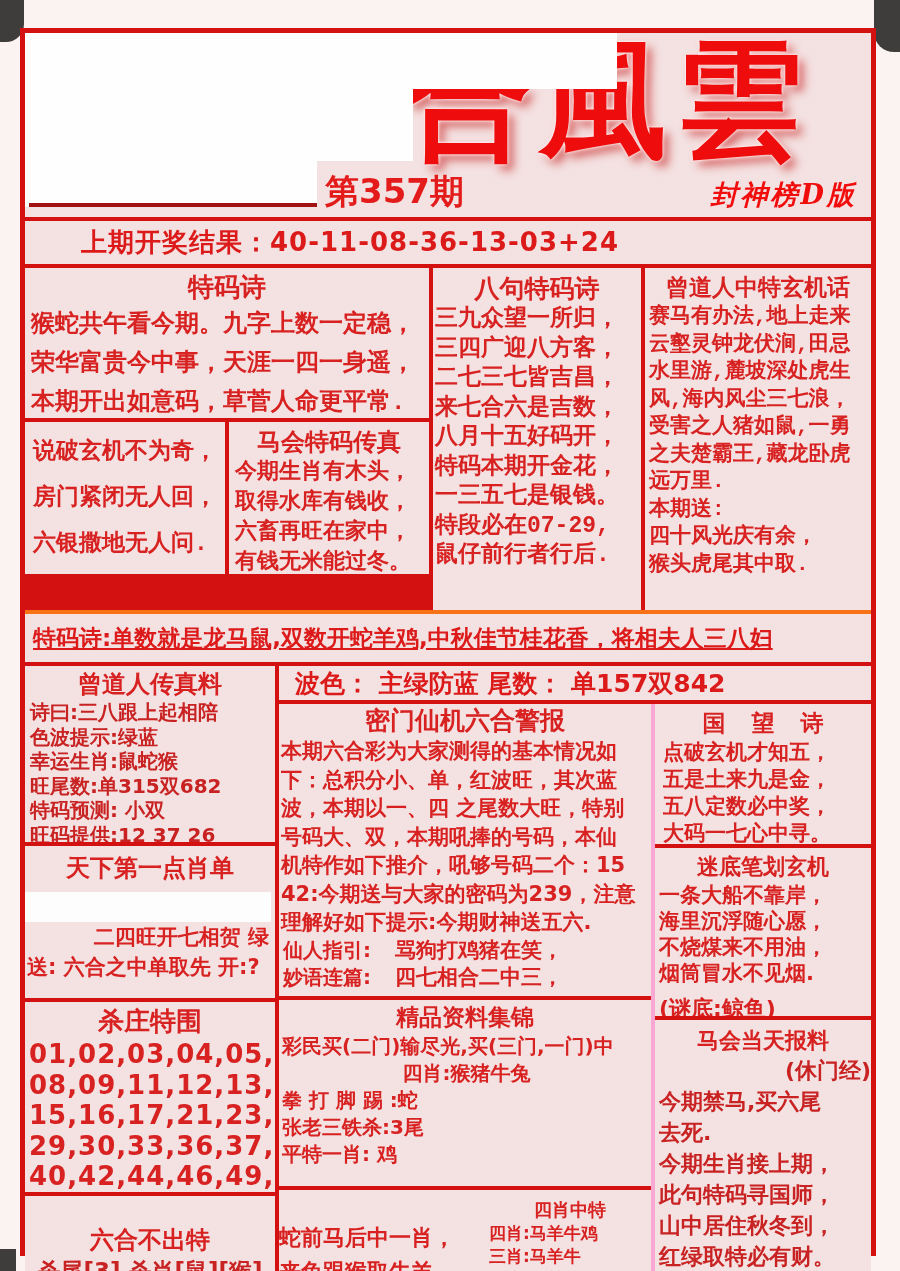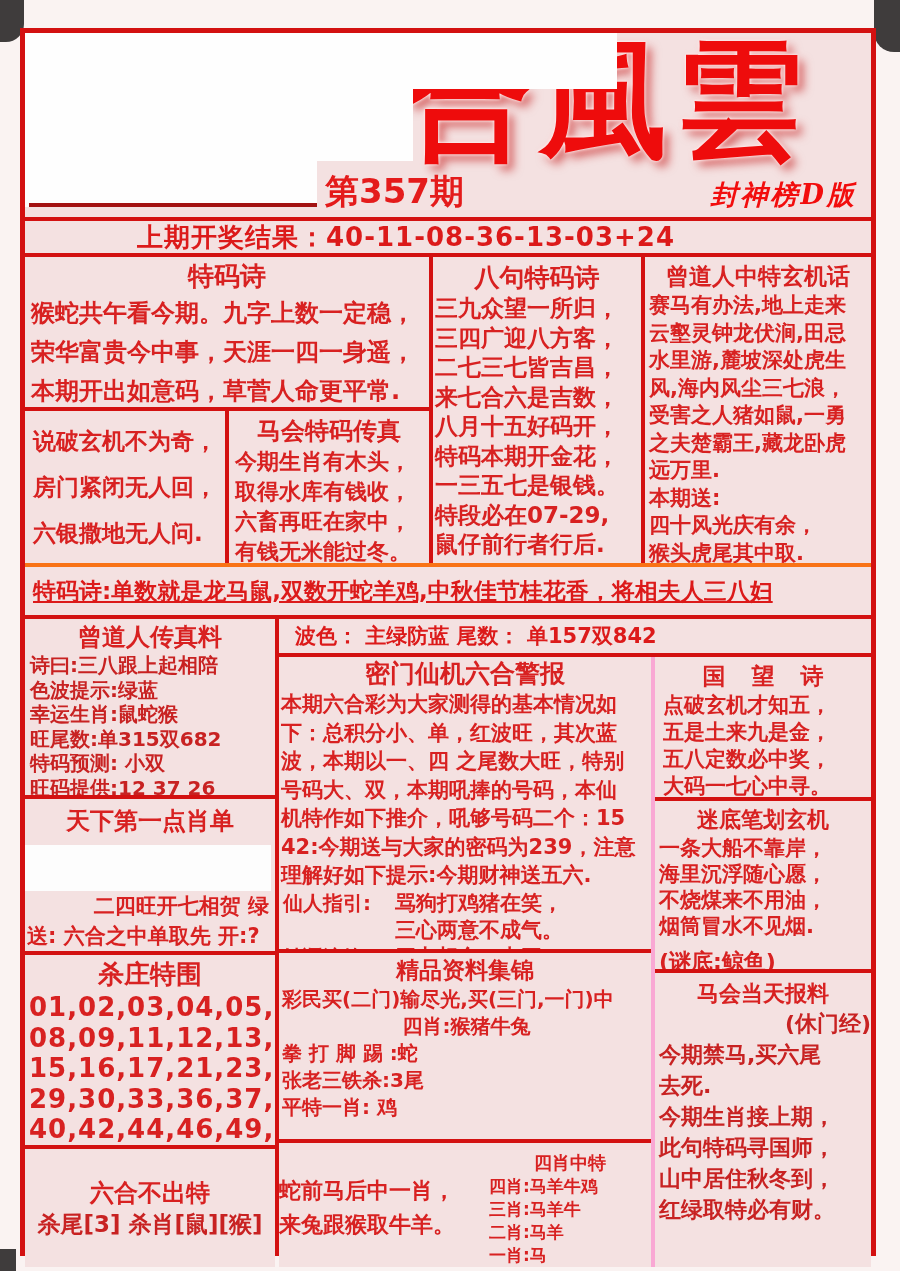--- a/index.html
+++ b/index.html
@@ -41,27 +41,27 @@
   #header-underline{position:absolute;left:4px;top:170px;width:288px;height:4px;background:#a31212;z-index:3;}
   #issue-number{position:absolute;left:300px;top:136px;z-index:3;font-size:34px;font-weight:bold;color:#e41b1b;}
   #edition-label{
     position:absolute;right:14px;bottom:4px;z-index:3;
     font-family:"DejaVu Serif",serif;font-style:italic;font-weight:bold;
     font-size:27px;letter-spacing:3px;color:#f20d0d;text-align:center;
   }
 
   
   #results-bar{
-    box-sizing:border-box;height:40px;border-top:4px solid #d31111;border-bottom:4px solid #d31111;
-    display:flex;align-items:center;padding-left:112px;
+    box-sizing:border-box;height:51px;border-top:4px solid #d31111;border-bottom:4px solid #d31111;
+    display:flex;align-items:center;padding-left:56px;
     font-size:26px;font-weight:bold;color:#dc1a1a;letter-spacing:1px;
   }
 
   
-  #sec1{grid-template-columns:404px 208px 226px;height:306px;}
+  #sec1{grid-template-columns:404px 208px 226px;height:342px;font-family:Liberation Mono, monospace;}
   #sec1-col1{display:grid;grid-template-rows:150px 152px;gap:4px;background:#d31111;}
   #sec1-col1-bottom{display:grid;grid-template-columns:200px 200px;gap:4px;background:#d31111;}
   #box-temashi .boxtitle{font-size:26px;padding-top:2px;}
   #box-temashi .ln{font-size:24px;line-height:39px;padding-left:6px;color:#d82121;font-weight:bold;}
   #box-shuopo{display:flex;flex-direction:column;justify-content:center;}
   #box-shuopo .ln{font-size:23px;line-height:46px;padding-left:8px;color:#d82121;font-weight:bold;}
   #box-chuanzhen .boxtitle{font-size:24px;padding-top:4px;}
   #box-chuanzhen .ln{font-size:22px;line-height:30px;padding-left:6px;color:#d82121;font-weight:bold;}
   #box-baju .boxtitle{font-size:25px;padding-top:4px;}
   #box-baju .ln{font-size:23px;line-height:29.5px;padding-left:2px;color:#d82121;font-weight:bold;}
@@ -76,32 +76,32 @@
   }
 
   
   #sec2{grid-template-columns:250px 592px;height:637px;}
   #sec2-left{display:grid;grid-template-rows:176px 152px 190px 1fr;gap:4px;background:#d31111;}
   #box-zhuanliao .boxtitle{font-size:24px;padding-top:2px;}
   #box-zhuanliao .ln{font-size:20px;line-height:24.5px;padding-left:5px;color:#c82222;font-weight:bold;}
   #box-dianxiao{display:flex;flex-direction:column;}
   #box-dianxiao .boxtitle{font-size:24px;padding-top:6px;}
   #dianxiao-gap{background:#fdfdfd;height:52px;margin:8px 4px 0 0;}
-  #box-dianxiao .lines{margin-top:auto;padding-bottom:0;border-radius:17px;}
+  #box-dianxiao .lines{margin-top:auto;padding-bottom:16px;border-radius:17px;}
   #box-dianxiao .ln{font-size:21px;line-height:30px;color:#d82121;font-weight:bold;padding-right:6px;}
   #box-dianxiao .ln:first-child{text-align:right;}
   #box-dianxiao .ln:last-child{padding-left:2px;}
   #box-shazhuang .boxtitle{font-size:26px;padding-top:2px;}
   #box-shazhuang .ln{font-size:26px;line-height:30.5px;padding-left:4px;color:#d82121;font-weight:bold;letter-spacing:1px;}
   #box-buchute{display:flex;flex-direction:column;justify-content:center;}
   #box-buchute .boxtitle{font-size:24px;}
   #buchute-line{text-align:center;font-size:23px;font-weight:bold;color:#c82222;}
 
   #sec2-right{display:grid;grid-template-rows:34px 1fr;gap:4px;background:#d31111;}
-  #bose-row{display:flex;align-items:center;padding-left:16px;font-size:21px;font-weight:bold;color:#dc1a1a;}
+  #bose-row{display:flex;align-items:center;padding-left:16px;font-size:25px;font-weight:bold;color:#dc1a1a;}
   #sec2-right-main{display:grid;grid-template-columns:372px 216px;gap:4px;background:#f9a8d4;}
   #sec2-mid{display:grid;grid-template-rows:292px 186px 1fr;gap:4px;background:#d31111;}
 
   #box-jingbao .boxtitle{font-size:25px;}
   #box-jingbao .ln{font-size:21px;line-height:28.5px;padding:0 2px;color:#d82121;font-weight:bold;text-align:justify;}
   #jingbao-pairs .row{display:flex;}
   #jingbao-pairs .lbl{width:112px;flex:none;font-size:20px;line-height:27px;color:#d82121;font-weight:bold;padding-left:4px;}
   #jingbao-pairs .txt{font-size:21px;line-height:27px;color:#d82121;font-weight:bold;}
 
   #box-jingpin .boxtitle{font-size:23px;padding-top:2px;}
@@ -261,24 +261,20 @@
                 <div class="ln">机特作如下推介，吼够号码二个：15</div>
                 <div class="ln">42:今期送与大家的密码为239，注意</div>
                 <div class="ln">理解好如下提示:今期财神送五六.</div>
               </div>
             <div id="jingbao-pairs">
                 <div class="row">
                   <span class="lbl">仙人指引:</span>
                   <span class="txt">骂狗打鸡猪在笑，</span>
                 </div>
                 <div class="row">
-                  <span class="lbl"></span>
-                  <span class="txt">三心两意不成气。</span>
-                </div>
-                <div class="row">
                   <span class="lbl">妙语连篇:</span>
                   <span class="txt">四七相合二中三，</span>
                 </div>
               </div>
           </div>
           <div class="cell" id="box-jingpin">
             <div class="boxtitle">精品资料集锦</div>
             <div>
                 <div class="ln">彩民买(二门)输尽光,买(三门,一门)中</div>
                 <div class="ln">四肖:猴猪牛兔</div>

